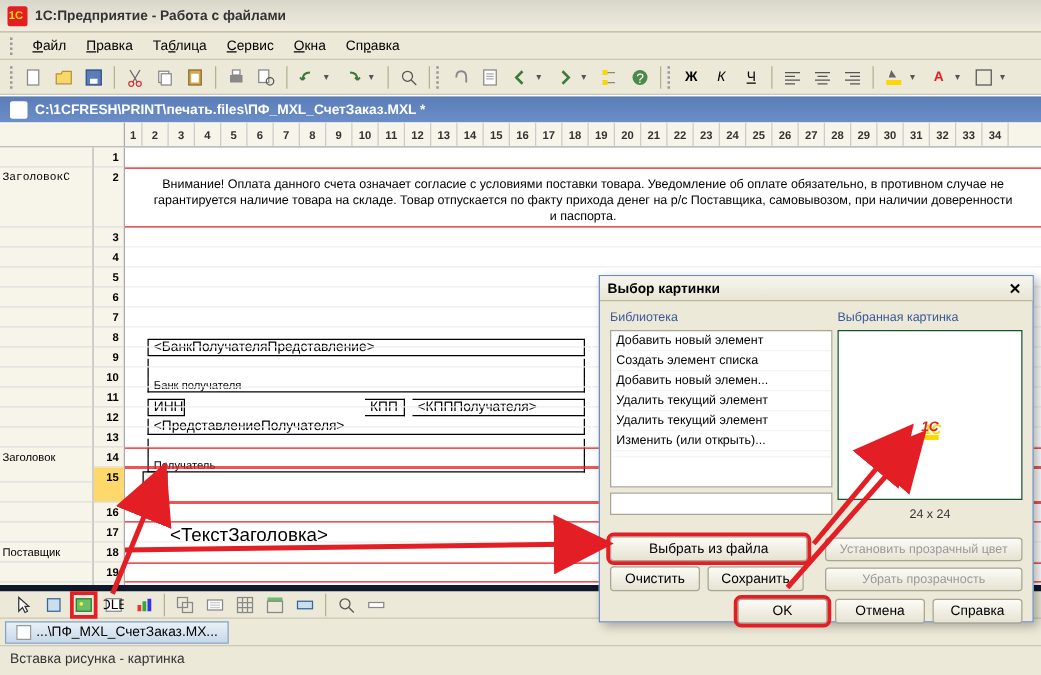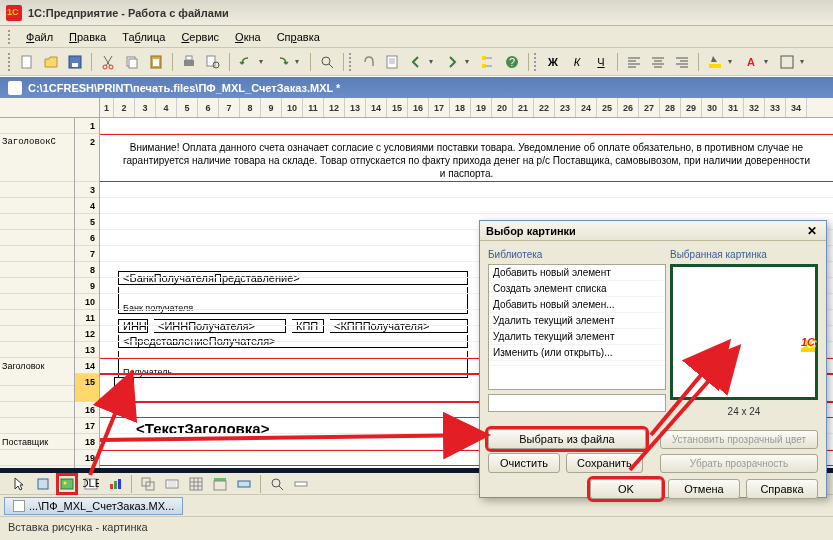--- a/index.html
+++ b/index.html
@@ -58,21 +58,21 @@
 
 .dialog { position: absolute; left: 479px; top: 220px; width: 348px; height: 278px; background: #ece9d8; border: 1px solid #6b8ec8; box-shadow: 3px 3px 8px rgba(0,0,0,0.3); z-index: 100; }
 .dialog .dtitle { height: 20px; background: linear-gradient(#f8f6ed, #e8e5d5); display: flex; align-items: center; justify-content: space-between; padding: 0 6px; font-weight: bold; border-bottom: 1px solid #bdb89b; }
 .dialog .dclose { width: 16px; height: 14px; text-align: center; cursor: pointer; font-family: Arial; font-size: 12px; }
 .dialog .dbody { padding: 8px; display: flex; gap: 4px; }
 .dialog .lib { flex: 1; }
 .dialog .lib-label, .dialog .sel-label { color: #3b5998; font-size: 10px; margin-bottom: 4px; }
 .dialog .listbox { border: 1px solid #a8a595; background: #fff; height: 126px; overflow: hidden; }
 .dialog .listbox .li { padding: 2px 4px; font-size: 10px; white-space: nowrap; overflow: hidden; text-overflow: ellipsis; border-bottom: 1px solid #f4f4f4; }
 .dialog .preview { width: 148px; }
-.dialog .preview-box { border: 3px solid #14532d; background: #fff; height: 136px; display: flex; align-items: center; justify-content: flex-end; position: relative; }
+.dialog .preview-box { border: 1px solid #14532d; background: #fff; height: 136px; display: flex; align-items: center; justify-content: center; position: relative; }
 .dialog .logo1c { font-size: 40px; font-weight: bold; color: #e31e24; text-shadow: 2px 2px 0 #ffd700; font-style: italic; }
 .dialog .logo1c .under { border-bottom: 4px solid #ffd700; }
 .dialog .size { text-align: center; font-size: 10px; margin-top: 6px; color: #333; }
 .dialog .dbtns { padding: 4px 8px; display: flex; flex-direction: column; gap: 4px; }
 .dialog .brow { display: flex; gap: 6px; justify-content: space-between; align-items: center; }
 .dialog button { background: linear-gradient(#fcfbf6, #e6e3d2); border: 1px solid #a8a595; border-radius: 3px; padding: 3px 10px; font-size: 11px; cursor: pointer; min-width: 72px; }
 .dialog button.hl { outline: 3px solid #e31e24; }
 .dialog button.wide { min-width: 158px; }
 .dialog button.disabled { color: #999; }
 
@@ -352,37 +352,36 @@
           <div class="cell-text" style="left:18px;border:1px solid #000;padding:0 4px;width:350px;">&lt;БанкПолучателяПредставление&gt;</div>
         </div>
       <div class="row">
           <div class="cell-text" style="left:18px;border-left:1px solid #000;border-right:1px solid #000;padding:0 4px;width:350px;height:16px;"></div>
         </div>
       <div class="row">
           <div class="cell-text" style="left:18px;border:1px solid #000;border-top:none;padding:0 4px;width:350px;font-size:9px;">Банк получателя</div>
         </div>
       <div class="row">
         <div class="cell-text" style="left:18px;border:1px solid #000;padding:0 4px;width:30px;">ИНН</div>
-        <div class="cell-text" style="left:54px;border:1px solid #000;border-left:none;padding:0 4px;width:132px;">&lt;ИННПолучателя&gt;</div>
         <div class="cell-text" style="left:192px;border:1px solid #000;border-left:none;padding:0 4px;width:32px;">КПП</div>
         <div class="cell-text" style="left:230px;border:1px solid #000;border-left:none;padding:0 4px;width:138px;">&lt;КПППолучателя&gt;</div>
       </div>
       <div class="row">
           <div class="cell-text" style="left:18px;border:1px solid #000;border-top:none;padding:0 4px;width:350px;">&lt;ПредставлениеПолучателя&gt;</div>
         </div>
       <div class="row">
           <div class="cell-text" style="left:18px;border-left:1px solid #000;border-right:1px solid #000;padding:0 4px;width:350px;height:16px;"></div>
         </div>
       <div class="row">
           <div class="cell-text" style="left:18px;border:1px solid #000;border-top:none;padding:0 4px;width:350px;font-size:9px;">Получатель</div>
         </div>
       <div class="row"></div>
       <div class="row redline"></div>
       <div class="row redline" style="height:28px;">
-          <div class="cell-text" style="left:36px;top:4px;font-size:15px;font-weight:bold;">&lt;ТекстЗаголовка&gt;</div>
+          <div class="cell-text" style="left:36px;top:4px;font-size:15px;font-weight:normal;">&lt;ТекстЗаголовка&gt;</div>
         <div style="position:absolute;left:14px;top:2px;width:20px;height:22px;border:1px solid #000;background:repeating-linear-gradient(45deg,#fff,#fff 2px,#eee 2px,#eee 4px);"></div>
       </div>
       <div class="row redline"></div>
       <div class="row"></div>
       <div class="row"></div>
       <div class="row redline">
         <div class="cell-text" style="left:4px;">Поставщик:</div>
         <div class="cell-text" style="left:100px;font-weight:bold;">&lt;ПредставлениеПоставщика&gt;</div>
       </div>
       <div class="row"></div>

